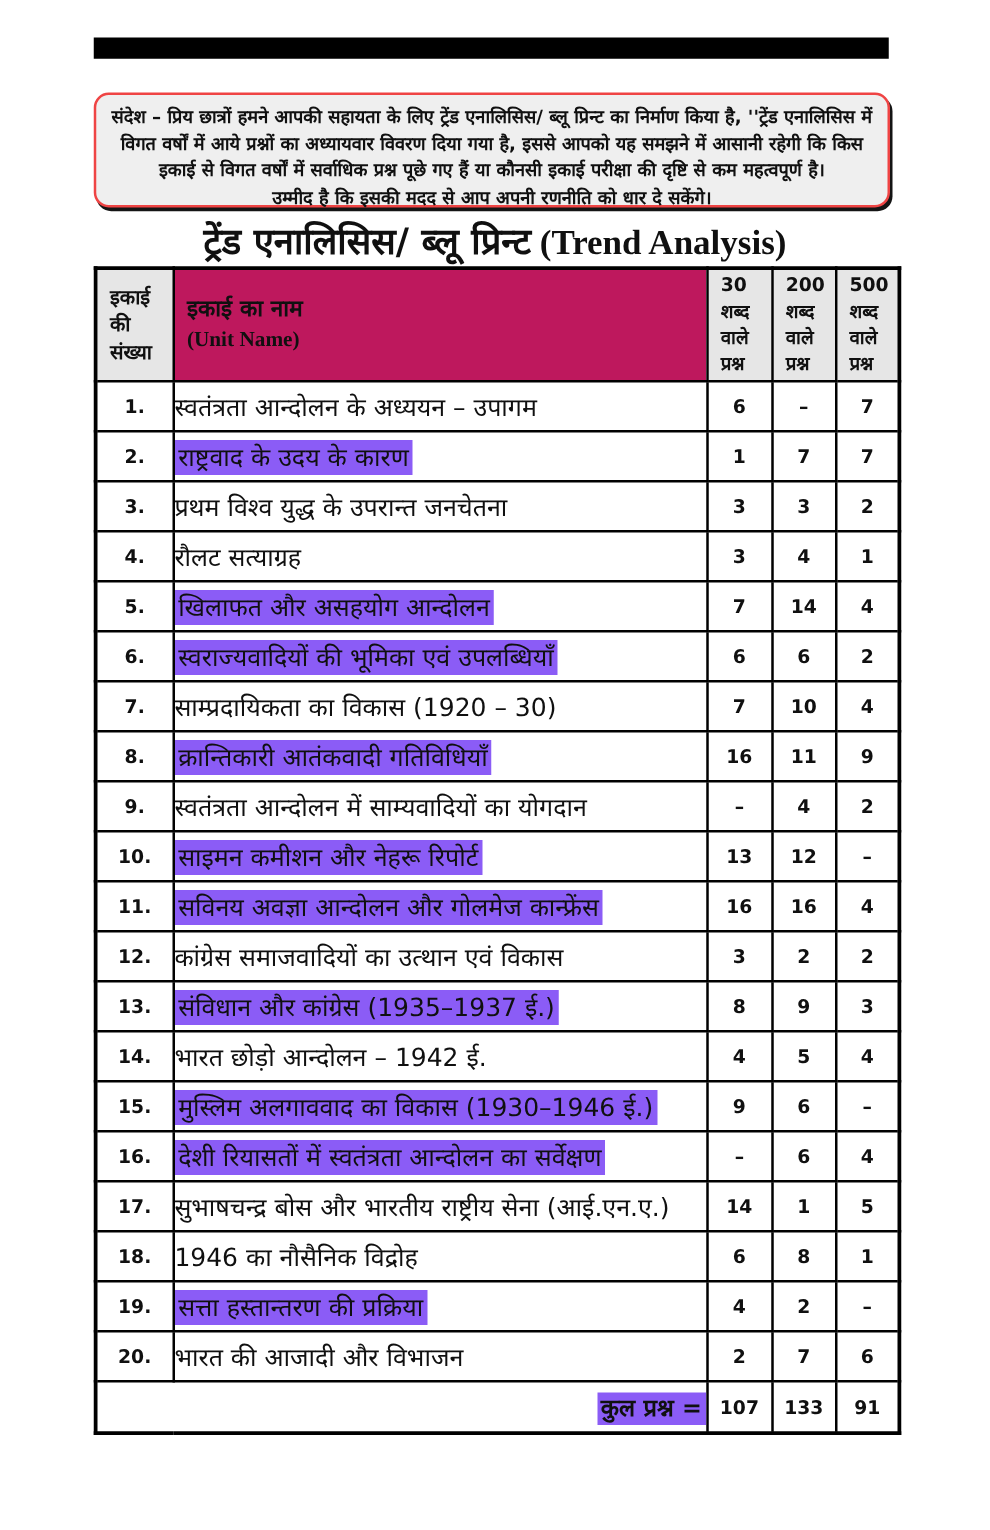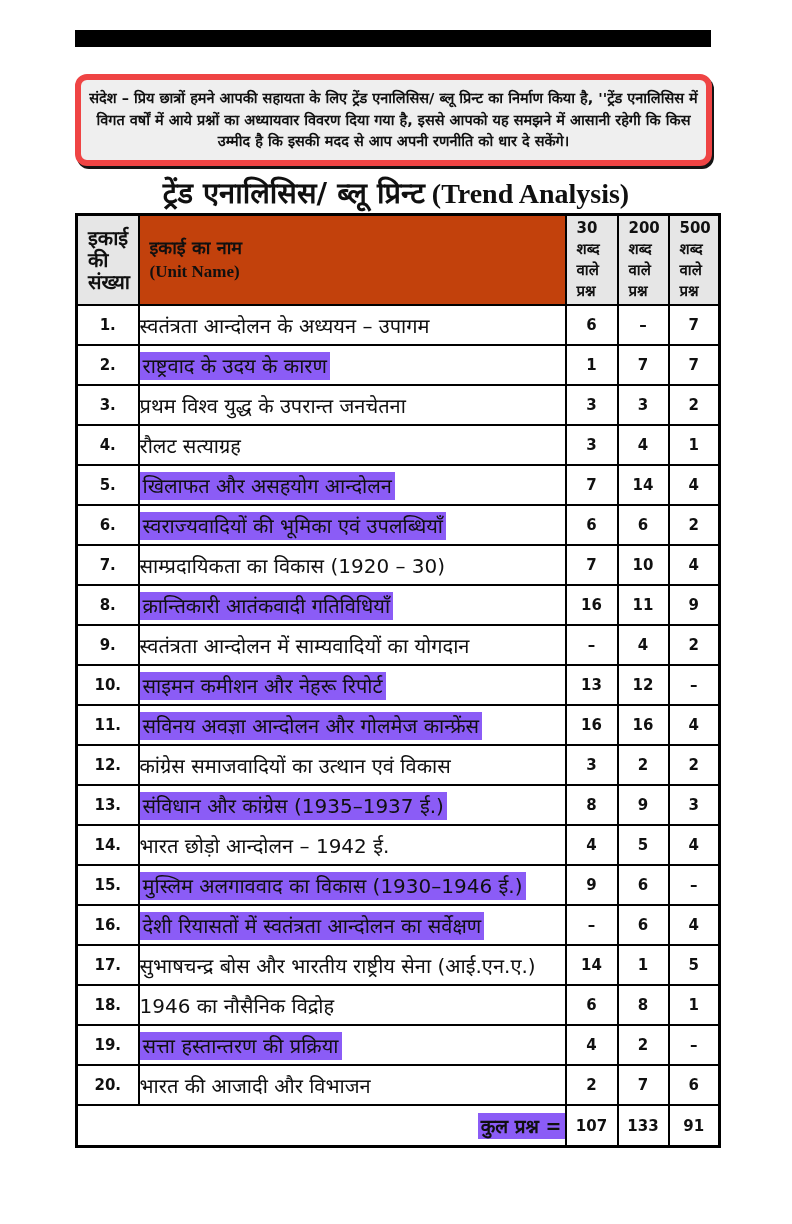--- a/index.html
+++ b/index.html
@@ -15,21 +15,21 @@
     left: 75px; top: 30px;
     width: 636px; height: 17px;
     background: #000000;
   }
   .message-box {
     position: absolute;
     left: 75px; top: 74px;
     width: 637px; height: 92px;
     box-sizing: border-box;
     background: #efefef;
-    border: 6px solid #ef4444;
+    border: 2px solid #ef4444;
     border-radius: 12px;
     box-shadow: 2px 3px 0 #141414;
     text-align: center;
     font-weight: bold;
     font-size: 14.5px;
     line-height: 21.5px;
     padding-top: 8px;
     overflow: visible;
   }
   .message-line { white-space: nowrap; }
@@ -60,25 +60,25 @@
   tr.head td {
     height: 88px;
     background: #e6e6e6;
     font-weight: bold;
     font-size: 15px;
     line-height: 21px;
     padding: 0 10px;
     margin-left: 16px;
   }
   tr.head td.name-col {
-    background: #c2410c;
+    background: #be185d;
     font-size: 18px;
     line-height: 24px;
   }
-  tr.head td.num-col { font-size: 20px; line-height: 22px; }
+  tr.head td.num-col { font-size: 16px; line-height: 22px; }
   .h-en { font-family: "Liberation Serif", serif; font-size: 17px; }
   tr.body-row td { height: 38px; }
   td.c-num  { text-align: center; font-weight: bold; font-size: 15px; }
   td.c-name { text-align: left; padding-left: 8px; font-size: 20px; white-space: nowrap; }
   td.c-val  { text-align: center; font-weight: bold; font-size: 15px; }
   .shaded { background: #8b5cf6; padding: 2px 3px; }
   tr.total-row td { height: 39px; }
   td.total-label {
     text-align: right;
     padding-right: 13px;
@@ -87,20 +87,21 @@
   }
 </style>
 </head>
 <body>
 
 <div class="scan-bar"></div>
 
 <div class="message-box">
   <div class="message-line">संदेश – प्रिय छात्रों हमने आपकी सहायता के लिए ट्रेंड एनालिसिस/ ब्लू प्रिन्ट का निर्माण किया है, ''ट्रेंड एनालिसिस में</div>
   <div class="message-line">विगत वर्षों में आये प्रश्नों का अध्यायवार विवरण दिया गया है, इससे आपको यह समझने में आसानी रहेगी कि किस</div>
+  <div class="message-line">इकाई से विगत वर्षों में सर्वाधिक प्रश्न पूछे गए हैं या कौनसी इकाई परीक्षा की दृष्टि से कम महत्वपूर्ण है।</div>
   <div class="message-line">उम्मीद है कि इसकी मदद से आप अपनी रणनीति को धार दे सकेंगे।</div>
 </div>
 
 <div class="page-title"><span>ट्रेंड एनालिसिस/ ब्लू प्रिन्ट</span><span class="title-en">&nbsp;<span>(Trend Analysis)</span></span></div>
 
 <table class="trend">
   <colgroup>
     <col style="width:62px">
     <col style="width:427px">
     <col style="width:52px">

